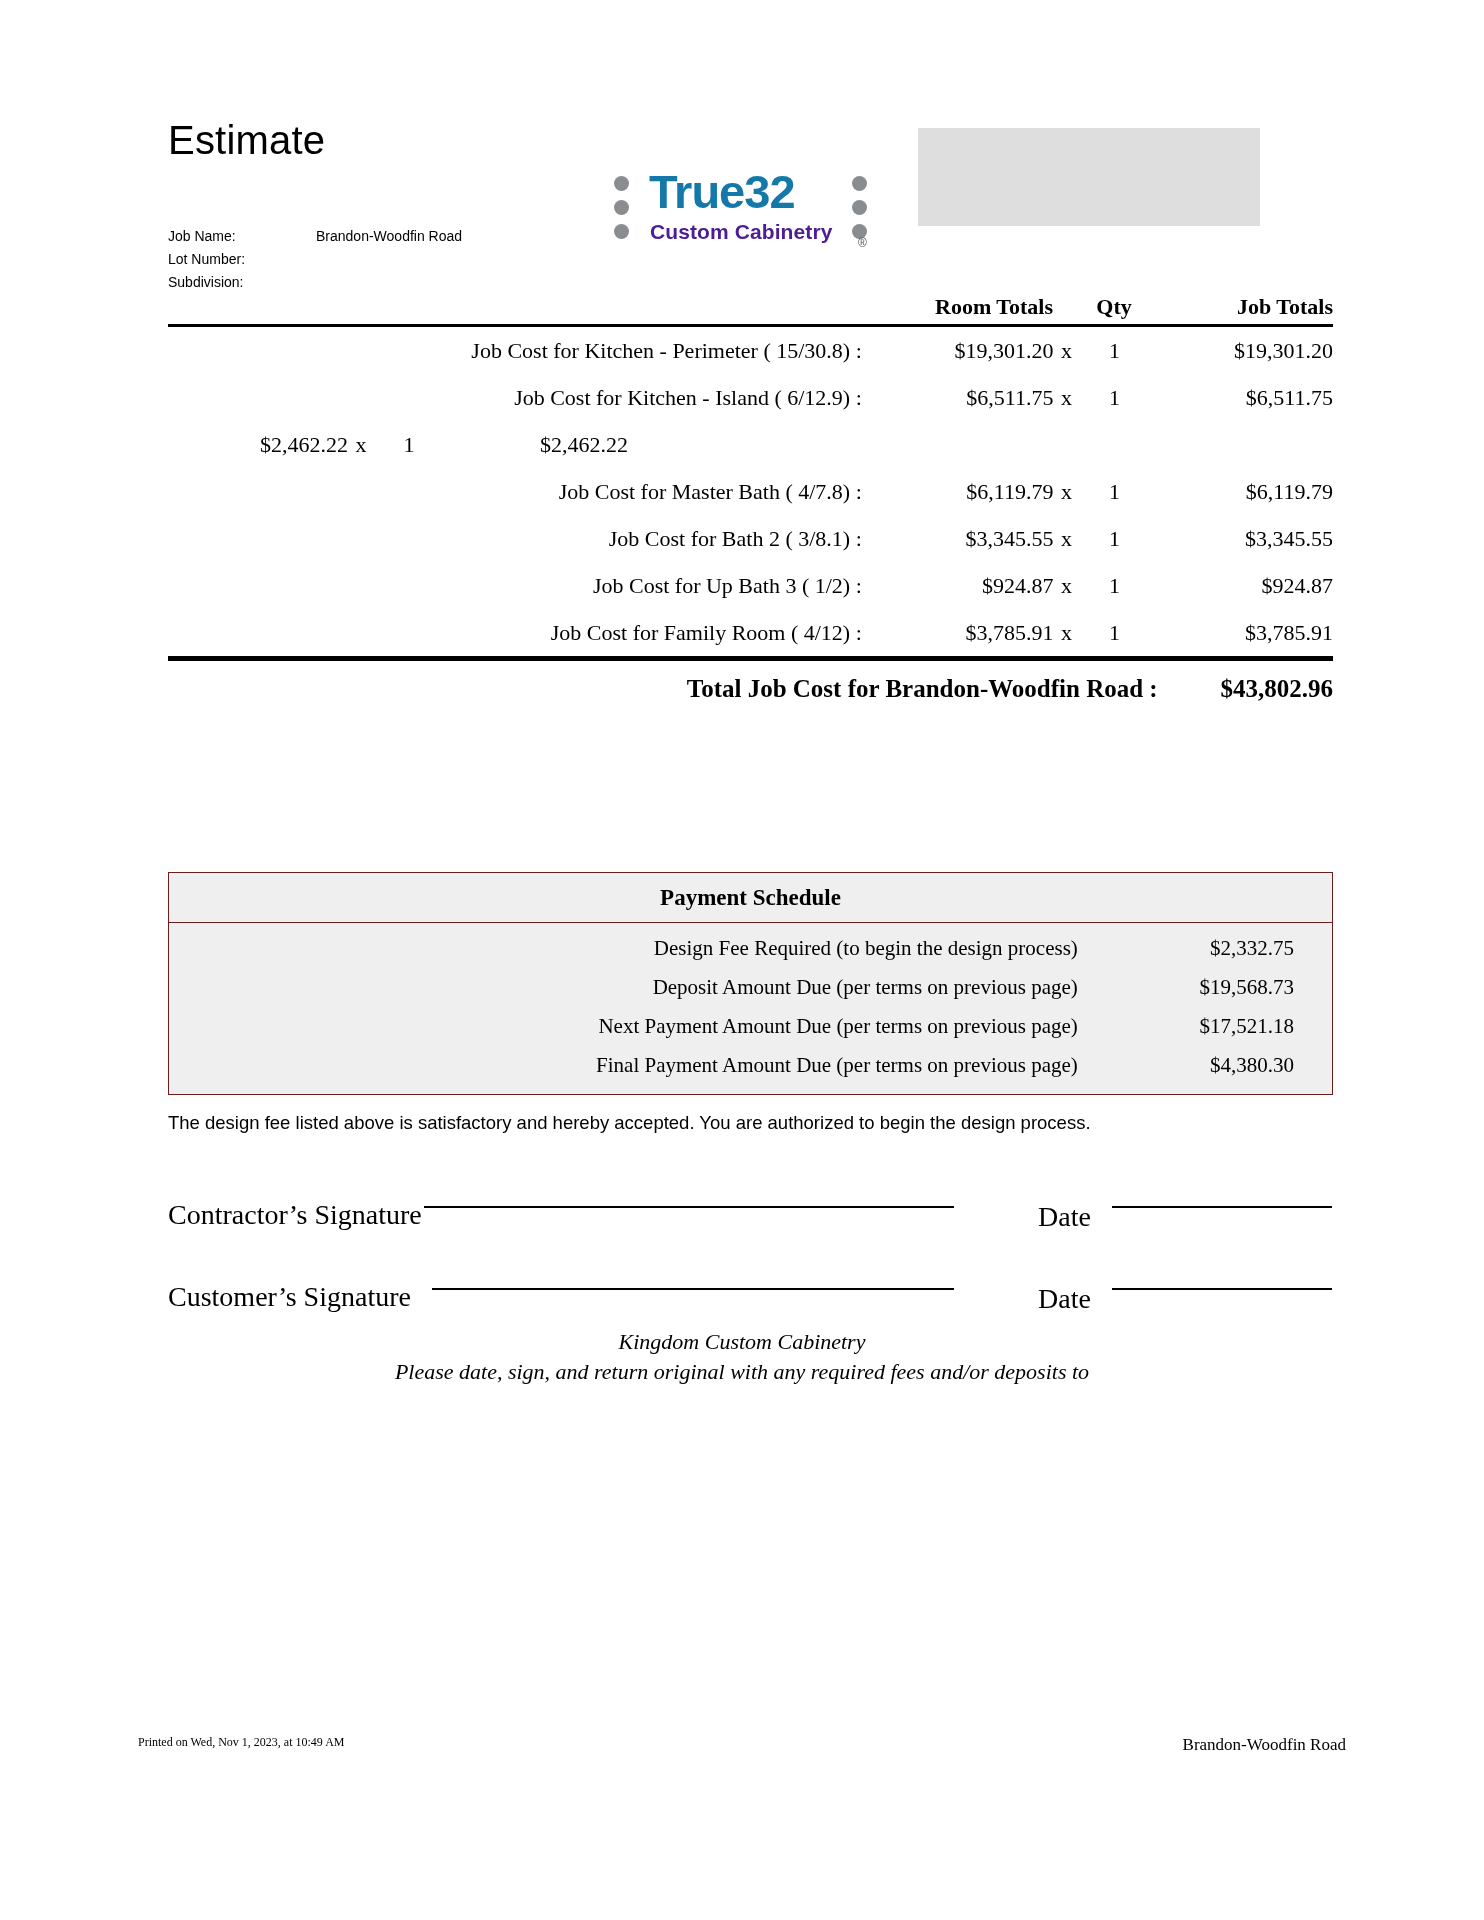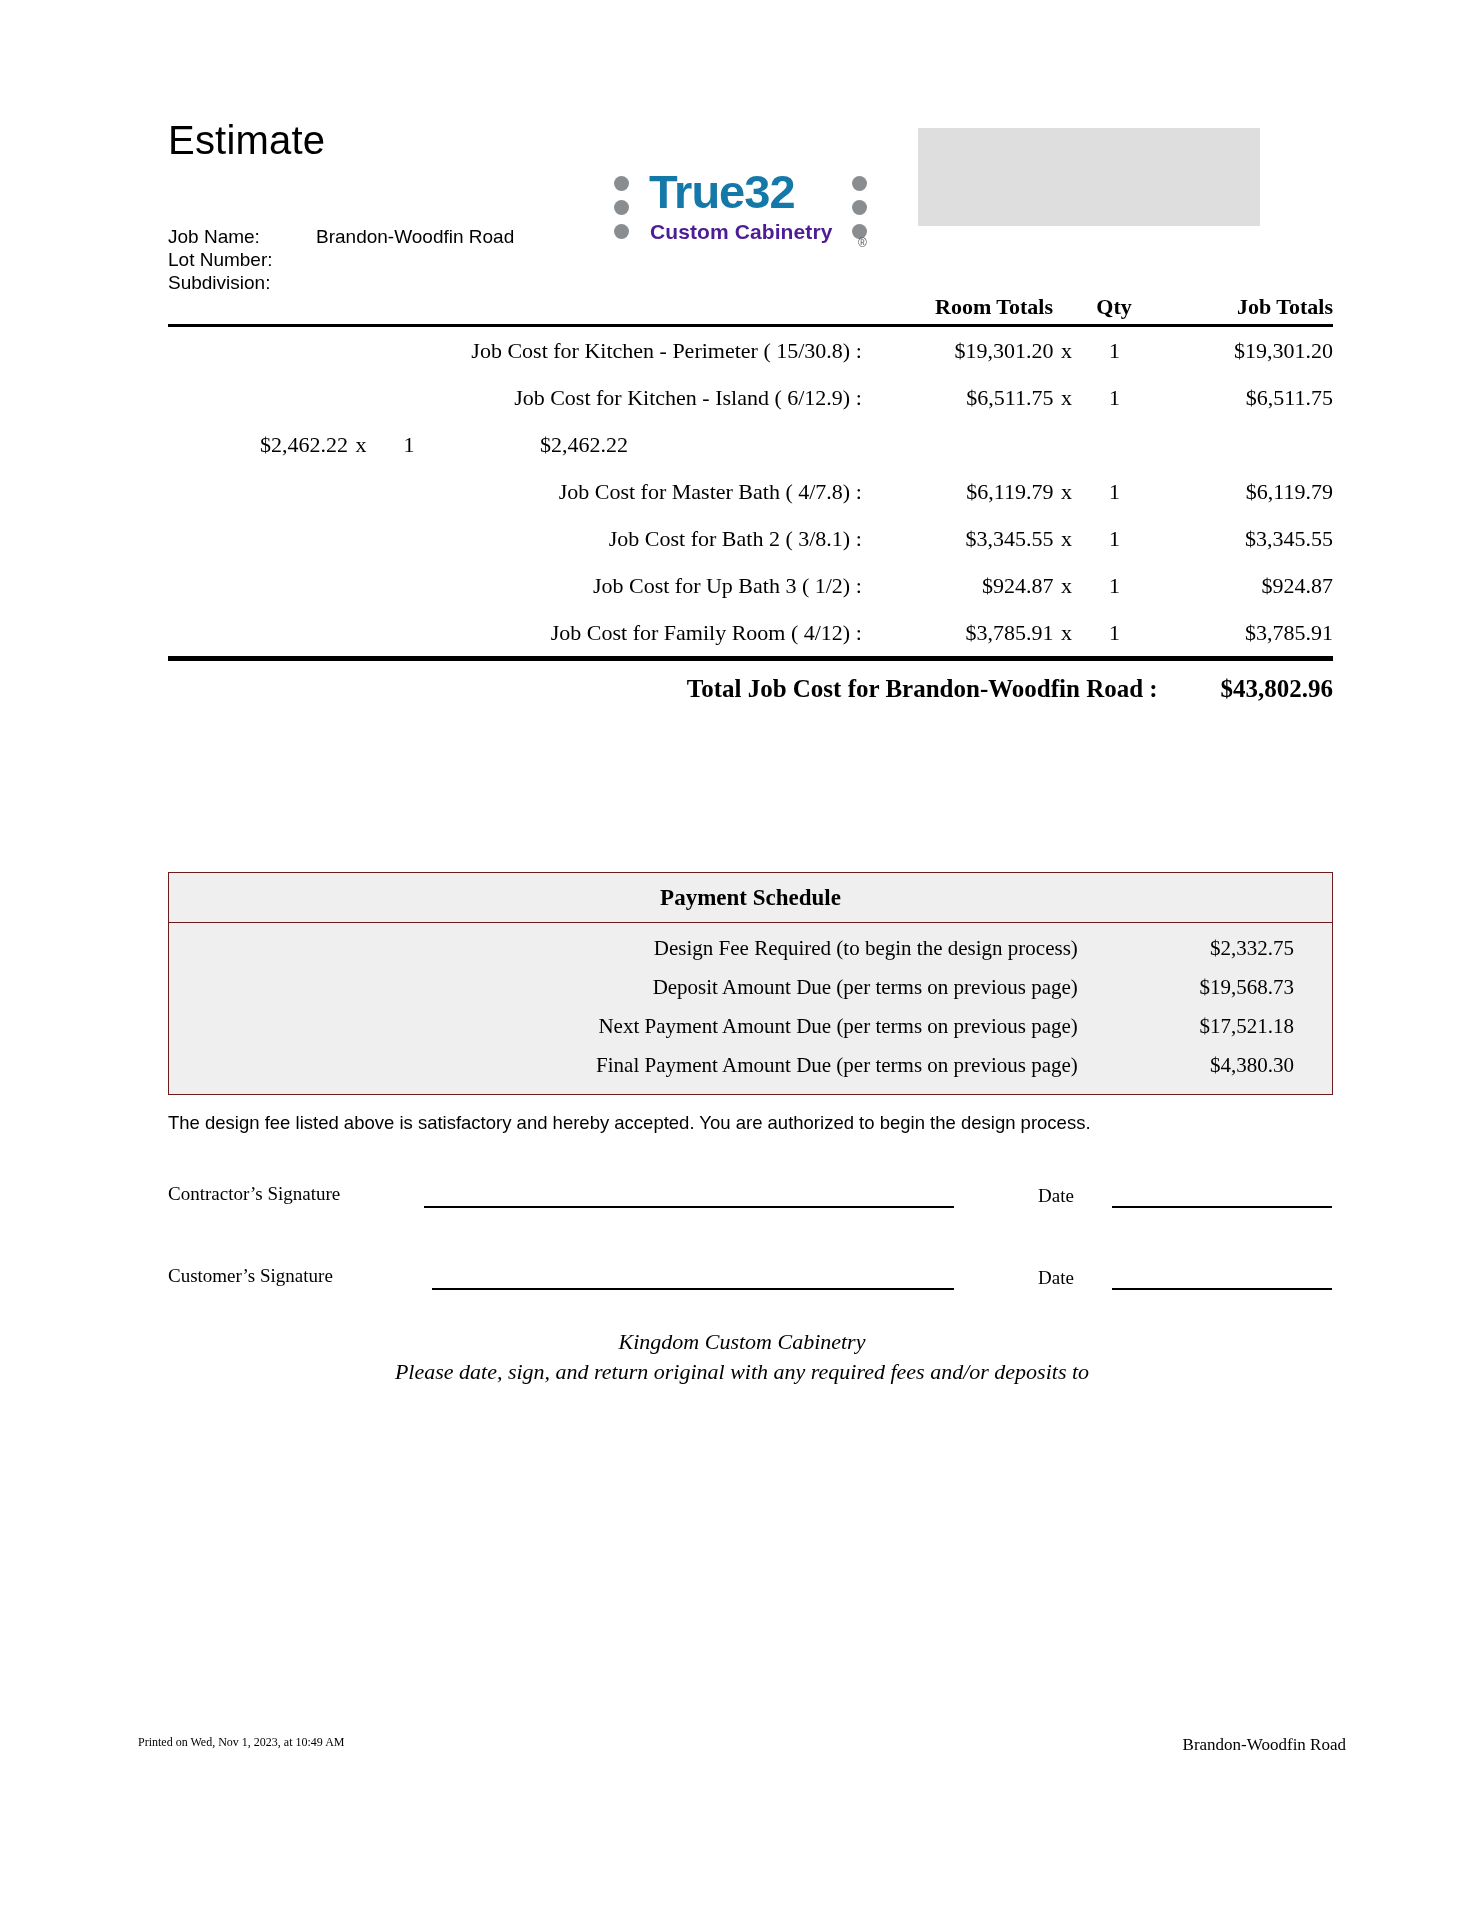--- a/index.html
+++ b/index.html
@@ -31,21 +31,21 @@
     font-size: 40px;
     font-weight: 400;
     letter-spacing: 0.2px;
   }
 
   .job-meta {
     position: absolute;
     left: 168px;
     top: 225px;
     font-family: "Liberation Sans", sans-serif;
-    font-size: 19px;
+    font-size: 14px;
     line-height: 23px;
   }
   .job-meta-row {
     display: flex;
   }
   .job-meta-label {
     width: 148px;
     flex: none;
   }
   .job-meta-value {
@@ -204,21 +204,22 @@
     position: absolute;
     left: 168px;
     top: 1112px;
     font-family: "Liberation Sans", sans-serif;
     font-size: 18.5px;
   }
 
   
   .sig {
     position: absolute;
-    font-size: 19px;
+    font-size: 28px;
+    margin-top: 16px;
   }
   .sig-label-1 { left: 168px; top: 1183px; }
   .sig-label-2 { left: 168px; top: 1265px; }
   .date-label-1 { left: 1038px; top: 1185px; }
   .date-label-2 { left: 1038px; top: 1267px; }
 
   .sig-line {
     position: absolute;
     border-bottom: 2.5px solid #000;
   }

